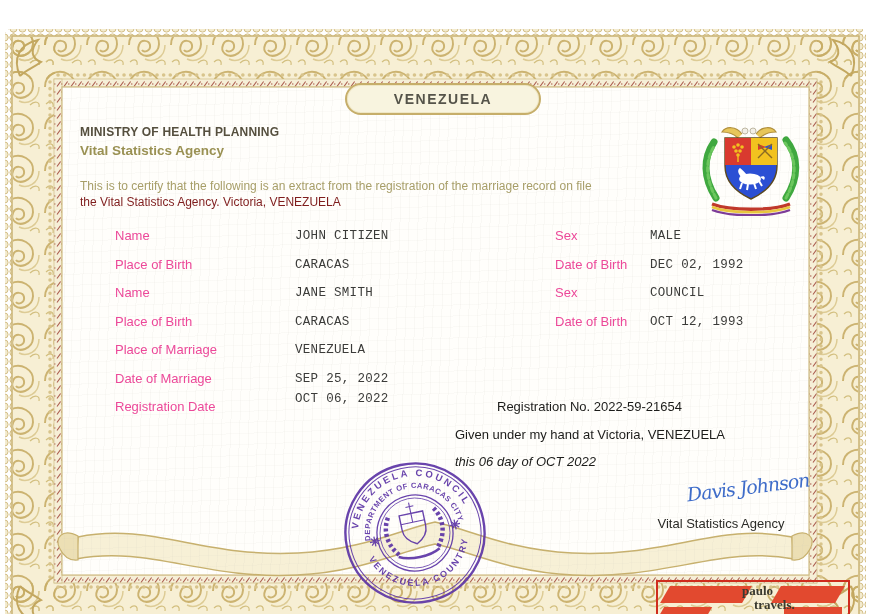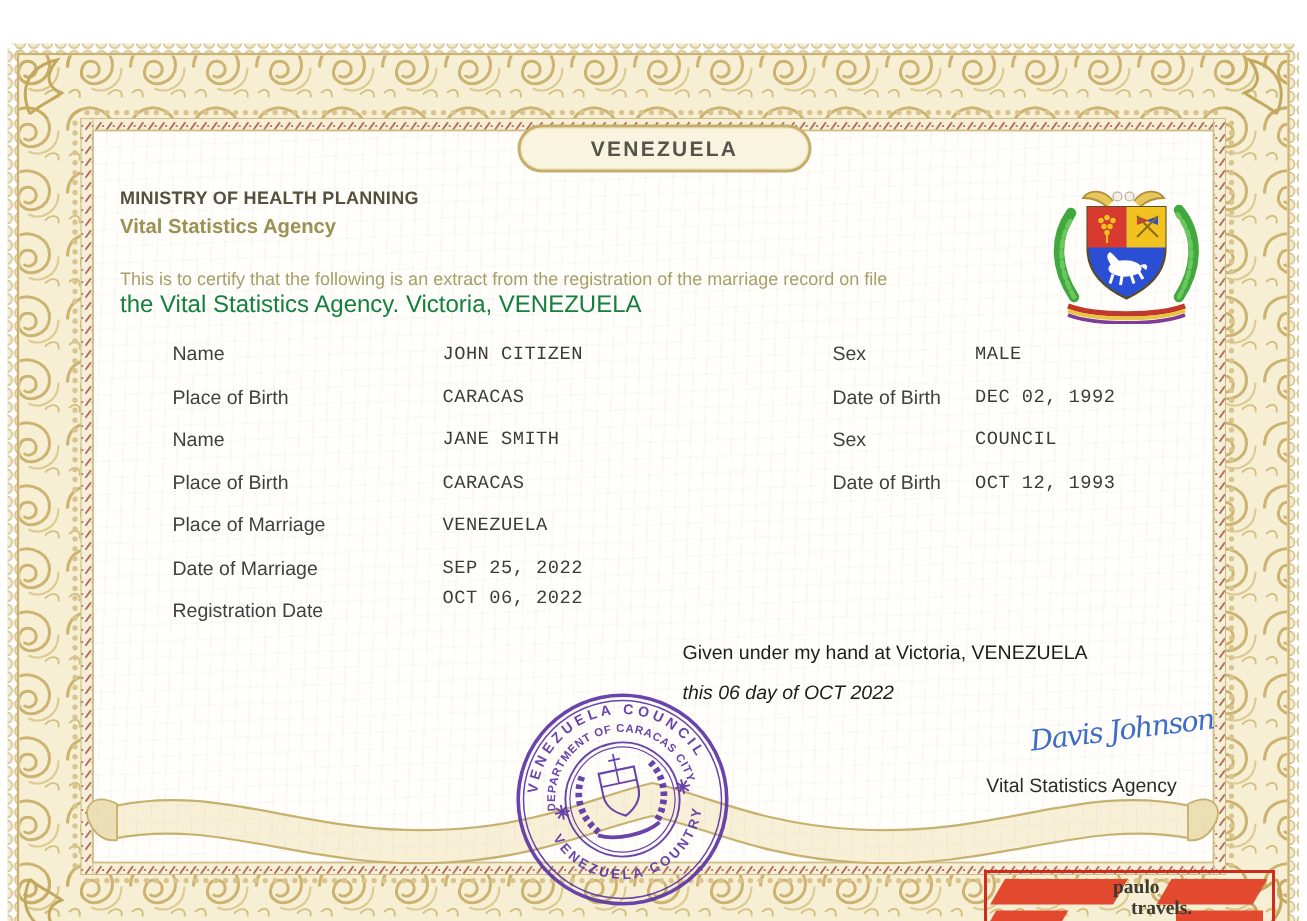--- a/index.html
+++ b/index.html
@@ -18,22 +18,22 @@
   .banner {
     position:absolute; left:345px; top:59px; width:196px; height:32px; z-index:3;
     background:#f8f4df; border:2px solid #c6ae6a; border-radius:16px;
     display:flex; align-items:center; justify-content:center;
     font-weight:bold; font-size:14px; letter-spacing:1.5px; color:#55544a;
     box-shadow: inset 0 0 0 1px #efe7c5;
   }
   .ministry { position:absolute; left:80px; top:101px; z-index:3; font-weight:bold; font-size:12px; color:#554f3e; letter-spacing:0.2px; }
   .agency   { position:absolute; left:80px; top:119px; z-index:3; font-weight:bold; font-size:13.5px; color:#9a9153; }
   .certline1{ position:absolute; left:80px; top:155px; z-index:3; font-size:12px; color:#a79e68; }
-  .certline2{ position:absolute; left:80px; top:171px; z-index:3; font-size:16px; color:#15803d; }
-  .flabel { position:absolute; z-index:3; font-size:13px; color:#404040; }
+  .certline2{ position:absolute; left:80px; top:171px; z-index:3; font-size:12px; color:#7f1d1d; }
+  .flabel { position:absolute; z-index:3; font-size:13px; color:#ec4899; }
   .fvalue { position:absolute; z-index:3; font-family:"Liberation Mono","DejaVu Sans Mono",monospace; font-size:12.5px; color:#3b3b39; letter-spacing:0.3px; }
   .attest { position:absolute; z-index:3; font-size:13px; color:#1c1c1a; }
   .signature {
     position:absolute; left:678px; top:452px; width:140px; z-index:4;
     font-family:"DejaVu Serif", serif; font-style:italic; font-size:19px; color:#3e6cc9;
     transform:rotate(-7deg); text-align:center; letter-spacing:-1px;
   }
   .officer-block { position:absolute; left:648px; top:492px; width:146px; z-index:3; text-align:center; }
   .officer-block div { font-size:13px; color:#2b2b27; line-height:15.5px; }
   .coat { position:absolute; left:700px; top:96px; z-index:3; }
@@ -181,20 +181,21 @@
 
   <div class="flabel" style="left:555px; top:204px;">Sex</div>
   <div class="fvalue" style="left:650px; top:205px;">MALE</div>
   <div class="flabel" style="left:555px; top:233px;">Date of Birth</div>
   <div class="fvalue" style="left:650px; top:234px;">DEC 02, 1992</div>
   <div class="flabel" style="left:555px; top:261px;">Sex</div>
   <div class="fvalue" style="left:650px; top:262px;">COUNCIL</div>
   <div class="flabel" style="left:555px; top:290px;">Date of Birth</div>
   <div class="fvalue" style="left:650px; top:291px;">OCT 12, 1993</div>
 
+  <div class="attest" style="left:497px; top:375px;">Registration No. 2022-59-21654</div>
   <div class="attest" style="left:455px; top:403px;">Given under my hand at Victoria, VENEZUELA</div>
   <div class="attest" style="left:455px; top:430px;font-style:italic;">this 06 day of OCT 2022</div>
 
   <svg class="stamp" width="154" height="154" viewBox="0 0 154 154">
     <defs>
       <path id="arcOuterTop" d="M 20,77 A 57 57 0 0 1 134,77" fill="none"></path>
       <path id="arcInnerTop" d="M 32,77 A 45 45 0 0 1 122,77" fill="none"></path>
       <path id="arcBottom" d="M 24,77 A 53 53 0 0 0 130,77" fill="none"></path>
     </defs>
     <g transform="rotate(-12 77 77)" stroke="#5d35a6" fill="none">

